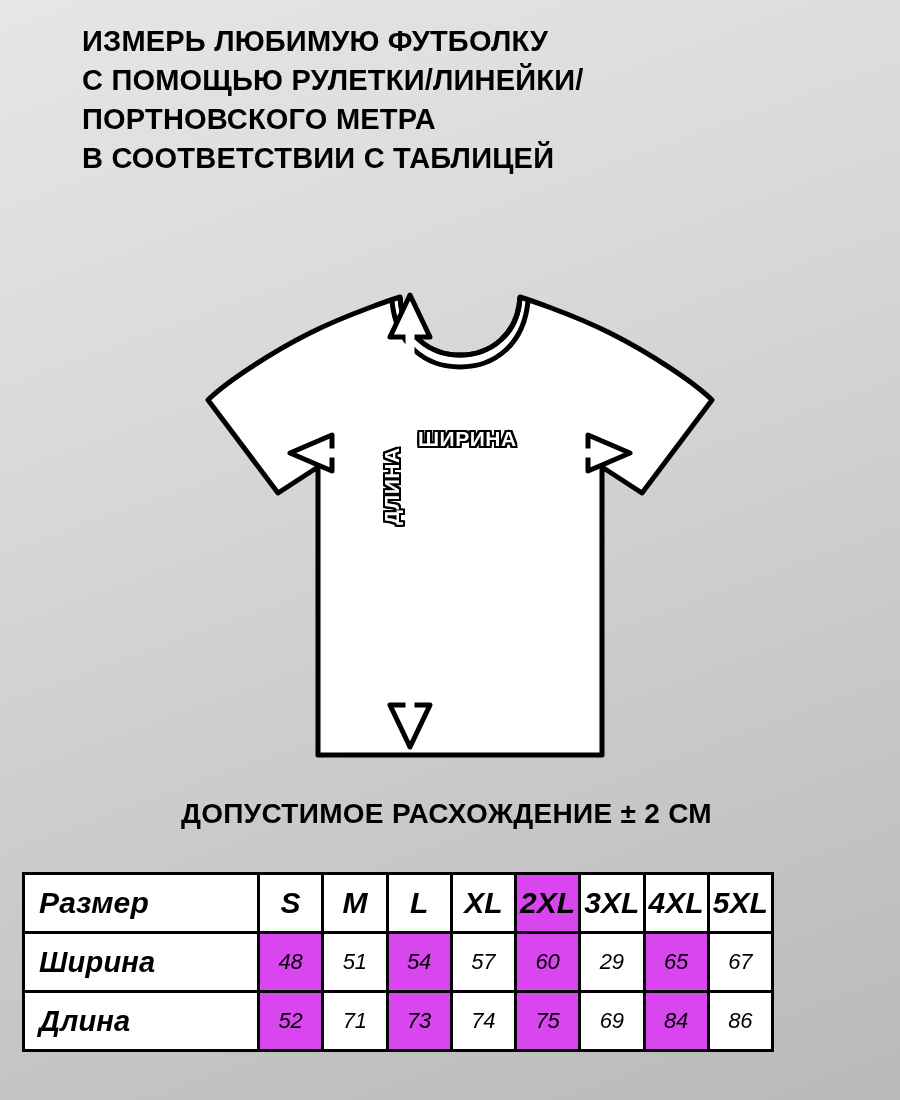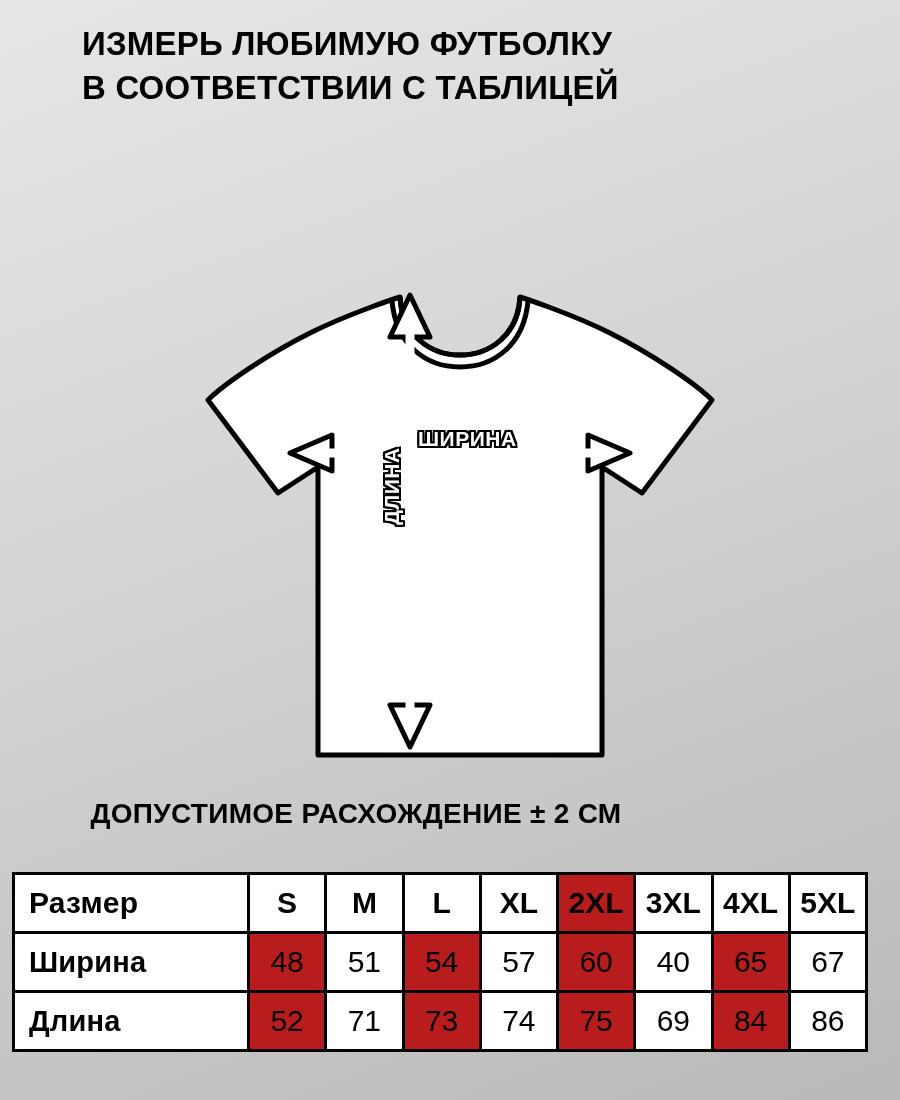--- a/index.html
+++ b/index.html
@@ -19,21 +19,21 @@
     width: 900px;
     height: 1100px;
   }
 
   
   .heading {
     position: absolute;
     left: 82px;
     top: 22px;
     width: 760px;
-    font-size: 33px;
+    font-size: 29px;
     font-weight: bold;
     line-height: 1.34;
     color: #000;
     letter-spacing: 0.2px;
     text-transform: uppercase;
   }
   .heading .line { display: block; white-space: nowrap; }
 
   
   .shirt-wrap {
@@ -73,70 +73,73 @@
       -2px -2px 0 #000, 2px -2px 0 #000, -2px 2px 0 #000, 2px 2px 0 #000,
       0 -2px 0 #000, 0 2px 0 #000, -2px 0 0 #000, 2px 0 0 #000;
   }
 
   
   .tolerance {
     position: absolute;
     left: 0;
     top: 798px;
     width: 712px;
-    text-align: center;
+    text-align: right;
     font-size: 28px;
     font-weight: bold;
     color: #000;
     letter-spacing: 0.3px;
     text-transform: uppercase;
   }
 
   
   .size-table {
     position: absolute;
-    left: 12px;
+    left: 22px;
     top: 872px;
-    width: 856px;
+    width: 752px;
     border-collapse: collapse;
     table-layout: fixed;
+    font-style: italic;
   }
   .size-table td {
     border: 3px solid #000;
     height: 56px;
     text-align: center;
     vertical-align: middle;
-    font-size: 30px;
+    font-size: 22px;
     color: #000;
     background: #fff;
     padding: 0;
   }
   .size-table td.rowhead {
     font-weight: bold;
     font-size: 29px;
     width: 218px;
     text-align: left;
     padding-left: 14px;
     letter-spacing: 0.2px;
   }
   .size-table tr.head td {
     font-weight: bold;
     font-size: 30px;
   }
   .size-table td.shade {
-    background: #b91c1c;
+    background: #d946ef;
   }
 </style>
 </head>
 <body>
 
 <div class="page">
 
   <div class="heading">
     <span class="line">Измерь любимую футболку</span>
+    <span class="line">с помощью рулетки/линейки/</span>
+    <span class="line">портновского метра</span>
     <span class="line">в соответствии с таблицей</span>
   </div>
 
   <div class="shirt-wrap">
     <svg width="620" height="500" viewBox="0 0 620 500">
 
       <path d="M250 22
                C 250 22, 200 38, 160 58
                C 120 78, 75 108, 58 125
                L 128 218
@@ -188,21 +191,21 @@
         <td>4XL</td>
         <td>5XL</td>
       </tr>
       <tr>
         <td class="rowhead">Ширина</td>
         <td class="shade">48</td>
         <td>51</td>
         <td class="shade">54</td>
         <td>57</td>
         <td class="shade">60</td>
-        <td>40</td>
+        <td>29</td>
         <td class="shade">65</td>
         <td>67</td>
       </tr>
       <tr>
         <td class="rowhead">Длина</td>
         <td class="shade">52</td>
         <td>71</td>
         <td class="shade">73</td>
         <td>74</td>
         <td class="shade">75</td>

